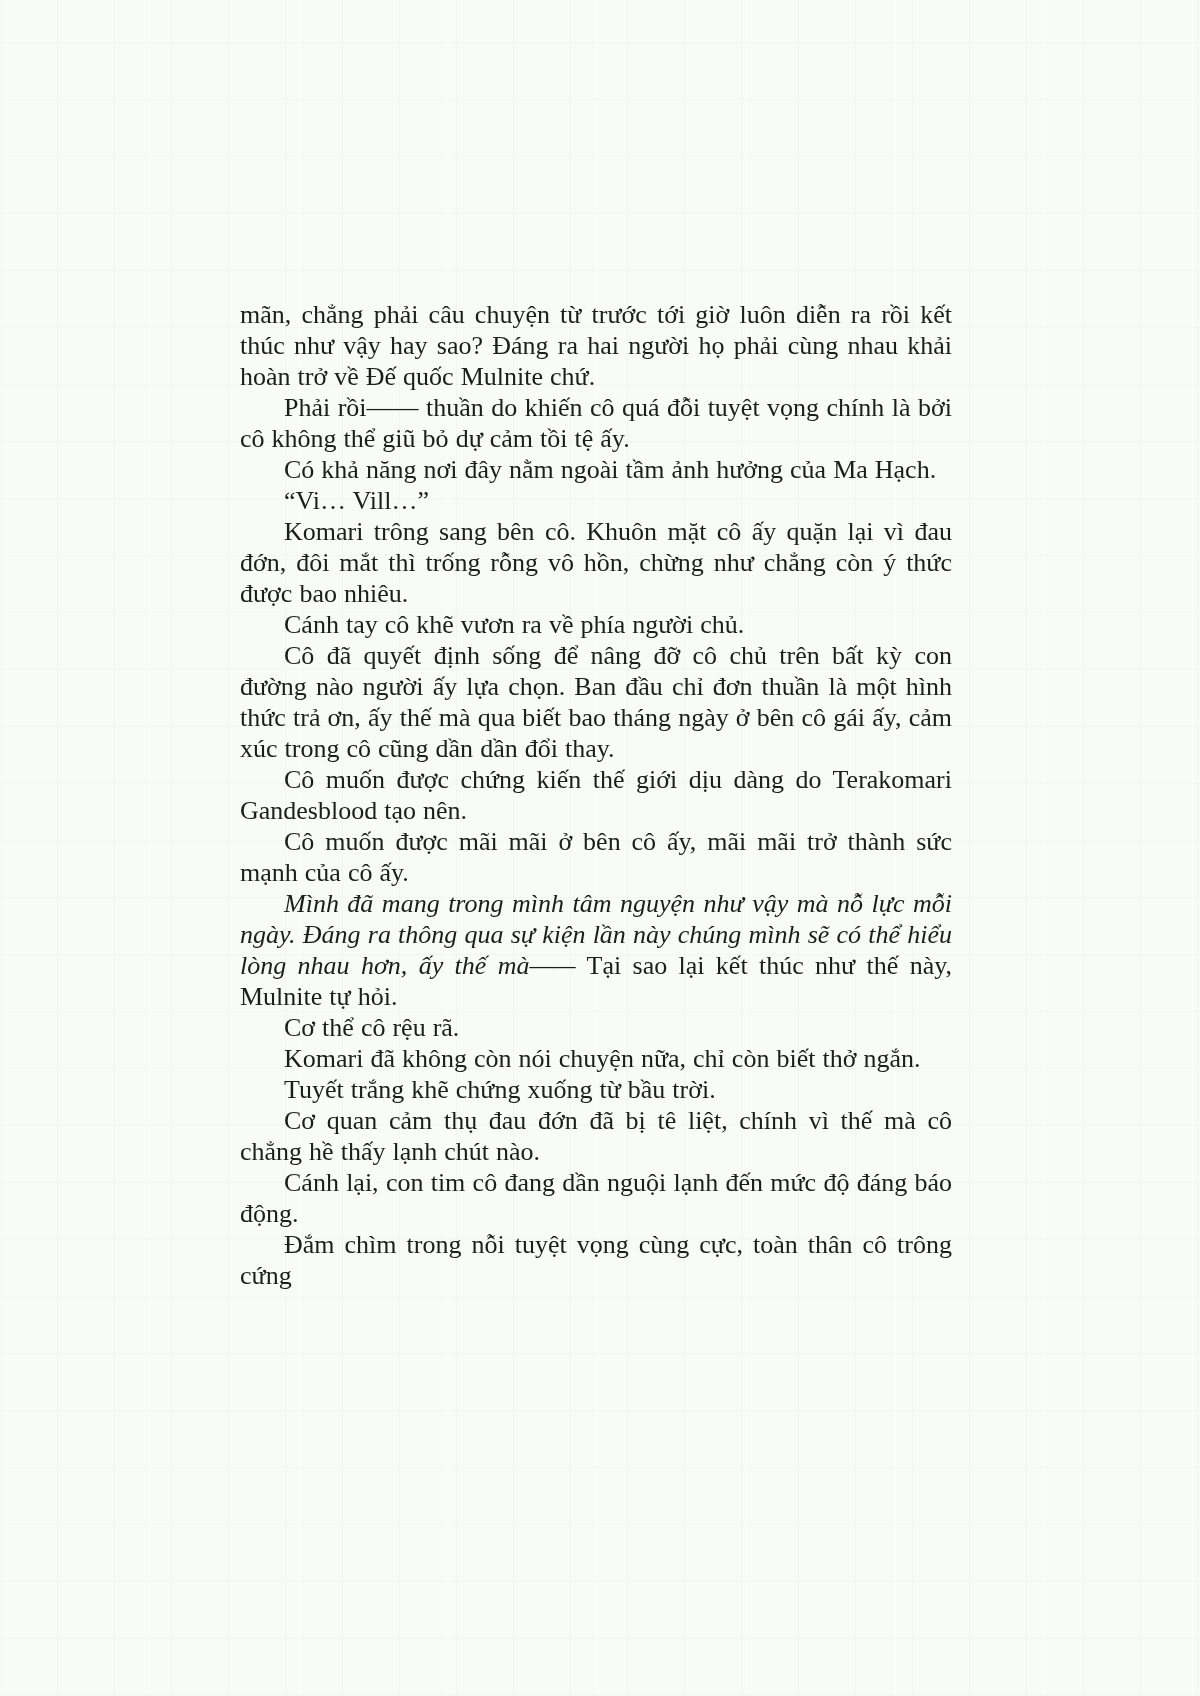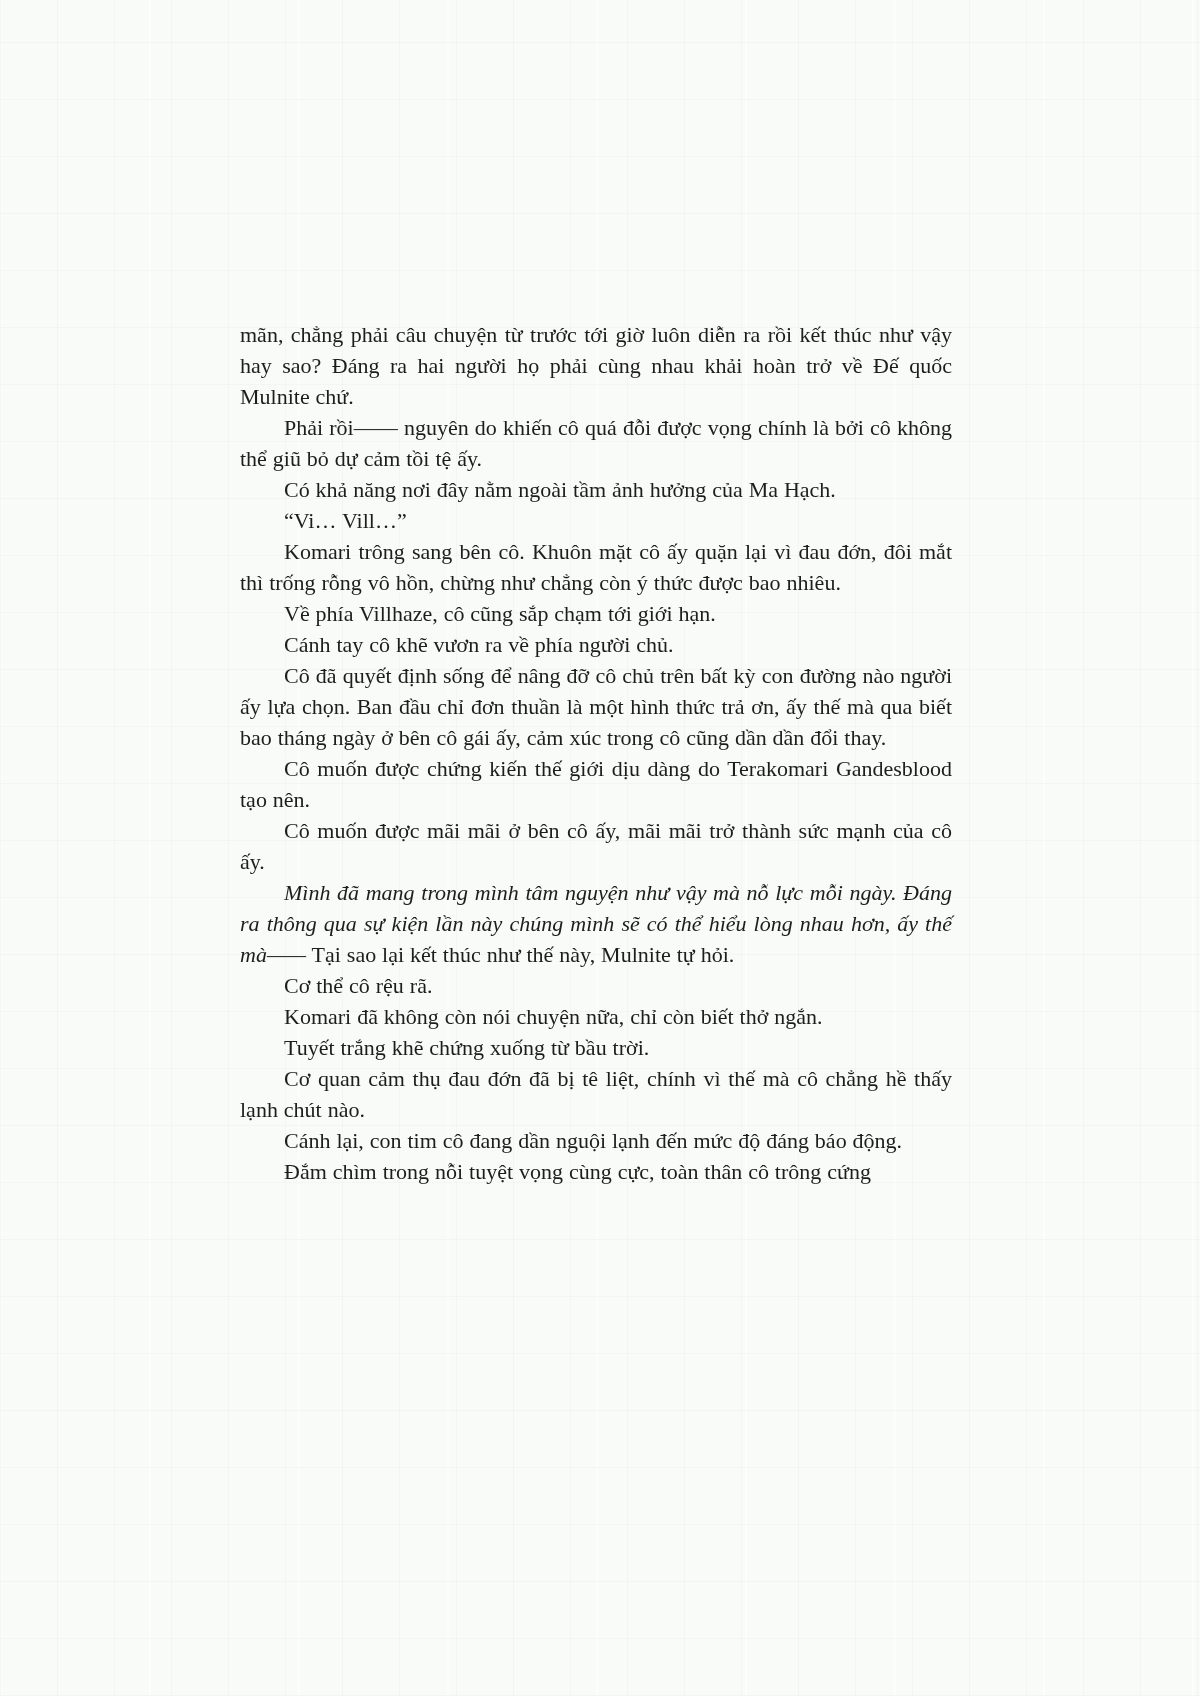--- a/index.html
+++ b/index.html
@@ -21,24 +21,24 @@
         rgba(187, 197, 183, 0.10) 0px, rgba(187, 197, 183, 0.10) 1px,
         transparent 1px, transparent 57px),
       repeating-linear-gradient(90deg,
         rgba(255, 255, 255, 0.5) 0px, rgba(255, 255, 255, 0.5) 2px,
         transparent 2px, transparent 149px);
     font-family: "Liberation Serif", "DejaVu Serif", serif;
   }
   .text-block {
     position: absolute;
     left: 240px;
-    top: 319px;
+    top: 299px;
     width: 712px;
     color: #1d1d1b;
-    font-size: 22px;
+    font-size: 26px;
     line-height: 31px;
     text-align: justify;
     text-justify: inter-word;
     hyphens: none;
     -webkit-hyphens: none;
     word-spacing: 0.02em;
   }
   .text-block p {
     margin: 0;
     padding: 0;
@@ -51,25 +51,24 @@
   }
   .seg-normal {
     font-style: normal;
   }
 </style>
 </head>
 <body>
 
 <main class="text-block" id="text-block">
     <p><span class="seg-normal">mãn, chẳng phải câu chuyện từ trước tới giờ luôn diễn ra rồi kết thúc như vậy hay sao? Đáng ra hai người họ phải cùng nhau khải hoàn trở về Đế quốc Mulnite chứ.</span></p>
-    <p class="indent"><span class="seg-normal">Phải rồi—— nguyên do khiến cô quá đỗi được vọng chính là bởi cô không thể giũ bỏ dự cảm tồi tệ ấy.</span></p>
+    <p class="indent"><span class="seg-normal">Phải rồi—— thuần do khiến cô quá đỗi tuyệt vọng chính là bởi cô không thể giũ bỏ dự cảm tồi tệ ấy.</span></p>
     <p class="indent"><span class="seg-normal">Có khả năng nơi đây nằm ngoài tầm ảnh hưởng của Ma Hạch.</span></p>
     <p class="indent"><span class="seg-normal">“Vi… Vill…”</span></p>
     <p class="indent"><span class="seg-normal">Komari trông sang bên cô. Khuôn mặt cô ấy quặn lại vì đau đớn, đôi mắt thì trống rỗng vô hồn, chừng như chẳng còn ý thức được bao nhiêu.</span></p>
-    <p class="indent"><span class="seg-normal">Về phía Villhaze, cô cũng sắp chạm tới giới hạn.</span></p>
     <p class="indent"><span class="seg-normal">Cánh tay cô khẽ vươn ra về phía người chủ.</span></p>
     <p class="indent"><span class="seg-normal">Cô đã quyết định sống để nâng đỡ cô chủ trên bất kỳ con đường nào người ấy lựa chọn. Ban đầu chỉ đơn thuần là một hình thức trả ơn, ấy thế mà qua biết bao tháng ngày ở bên cô gái ấy, cảm xúc trong cô cũng dần dần đổi thay.</span></p>
     <p class="indent"><span class="seg-normal">Cô muốn được chứng kiến thế giới dịu dàng do Terakomari Gandesblood tạo nên.</span></p>
     <p class="indent"><span class="seg-normal">Cô muốn được mãi mãi ở bên cô ấy, mãi mãi trở thành sức mạnh của cô ấy.</span></p>
     <p class="indent"><span class="seg-italic">Mình đã mang trong mình tâm nguyện như vậy mà nỗ lực mỗi ngày. Đáng ra thông qua sự kiện lần này chúng mình sẽ có thể hiểu lòng nhau hơn, ấy thế mà——</span><span class="seg-normal"> Tại sao lại kết thúc như thế này, Mulnite tự hỏi.</span></p>
     <p class="indent"><span class="seg-normal">Cơ thể cô rệu rã.</span></p>
     <p class="indent"><span class="seg-normal">Komari đã không còn nói chuyện nữa, chỉ còn biết thở ngắn.</span></p>
     <p class="indent"><span class="seg-normal">Tuyết trắng khẽ chứng xuống từ bầu trời.</span></p>
     <p class="indent"><span class="seg-normal">Cơ quan cảm thụ đau đớn đã bị tê liệt, chính vì thế mà cô chẳng hề thấy lạnh chút nào.</span></p>
     <p class="indent"><span class="seg-normal">Cánh lại, con tim cô đang dần nguội lạnh đến mức độ đáng báo động.</span></p>

